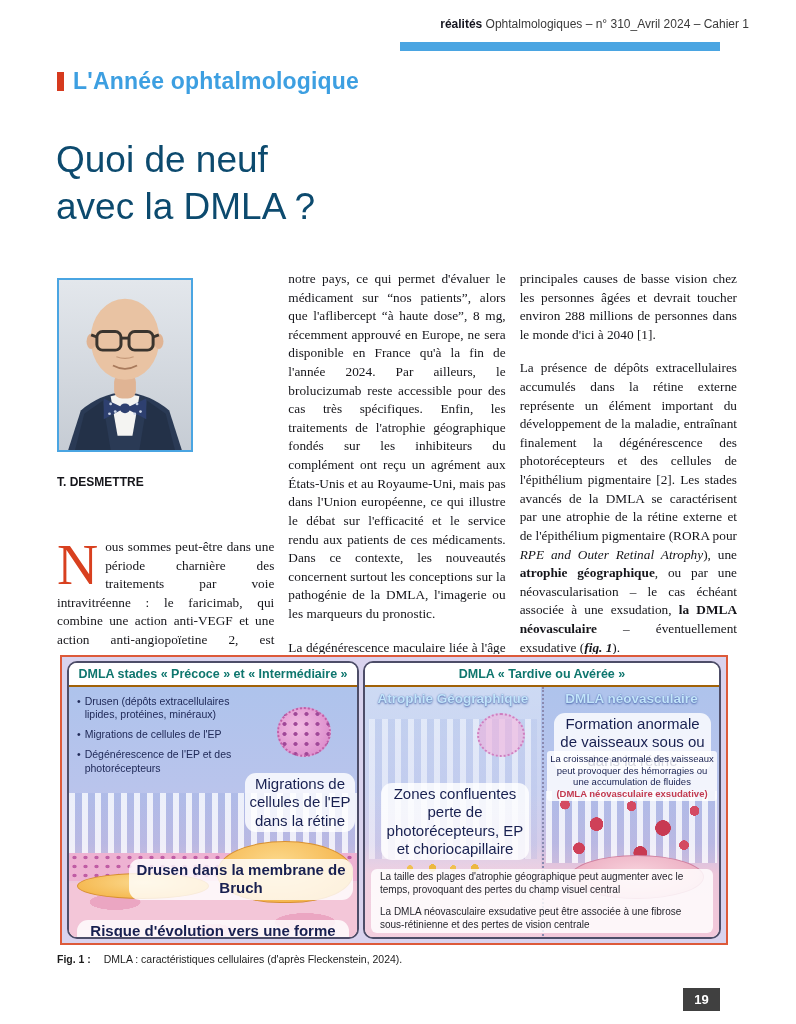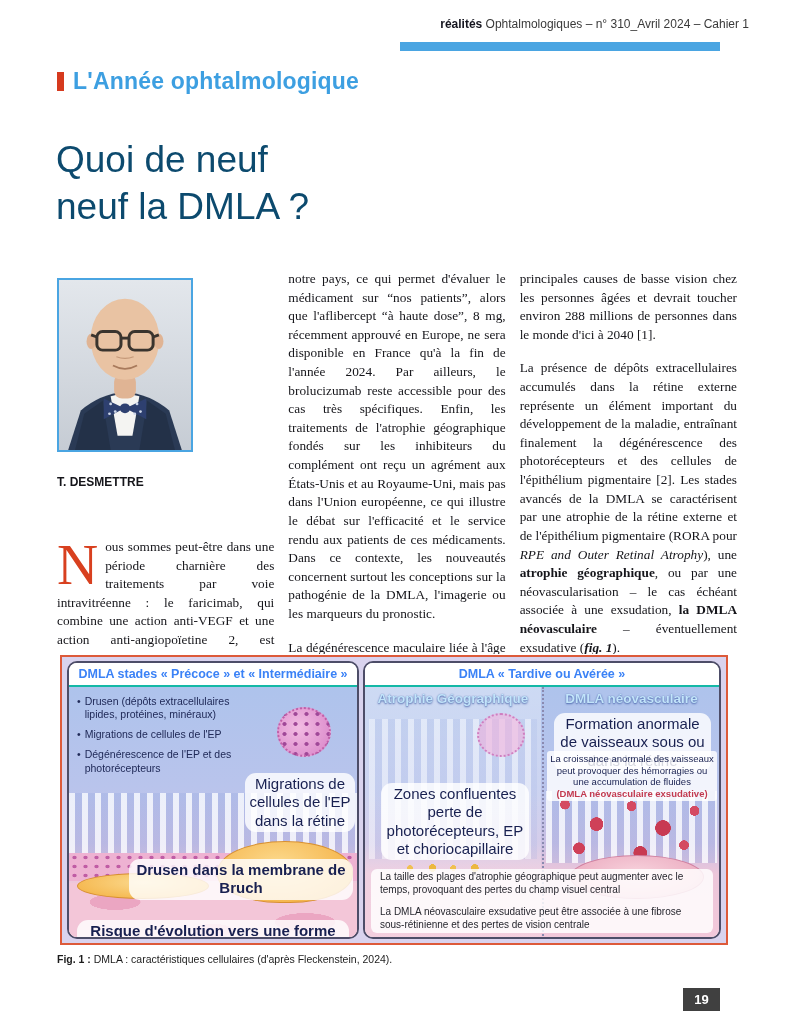--- a/index.html
+++ b/index.html
@@ -33,22 +33,22 @@
   .author-name{margin-top:23px;font-size:12px;font-weight:bold;color:#15151a;}
   .author-affil{margin-top:3px;font-size:9.5px;color:#2a2a2a;}
 
   
   .figure{position:absolute;top:655px;left:60px;width:668px;height:290px;box-sizing:border-box;
           background:#d9d3ee;border:2px solid #dd5a3a;}
   .panel{position:absolute;top:4px;height:278px;box-sizing:border-box;border:2px solid #4d4d68;border-radius:10px;
          overflow:hidden;background:#fff;}
   .panel-left{left:5px;width:292px;}
   .panel-right{left:301px;width:358px;}
-  .panel-title{height:22px;line-height:22px;background:#fff;border-bottom:2px solid #14b8a6;text-align:center;
-               font-size:12.5px;font-weight:bold;color:#3b82f6;}
+  .panel-title{height:22px;line-height:22px;background:#fff;border-bottom:2px solid #a16207;text-align:center;
+               font-size:12.5px;font-weight:bold;color:#0f766e;}
   .illus{position:relative;height:252px;
          background:linear-gradient(180deg,#aec3ec 0%,#b9c4ec 40%,#c9bfe4 62%,#ecc6da 74%,#f2c8da 100%);}
 
   .fig-label{position:absolute;background:rgba(255,255,255,.82);color:#182050;font-size:15px;line-height:1.22;
              text-align:center;padding:2px 3px;border-radius:11px;}
 
   
   .bullets{position:absolute;top:8px;left:8px;width:180px;font-size:10.5px;line-height:1.25;color:#202a58;}
   .bullet{display:flex;gap:4px;margin-bottom:7px;}
   .bullet .dot{flex:0 0 auto;}
@@ -106,39 +106,39 @@
                                 radial-gradient(circle 7px at 55% 82%,#c83a52 95%,transparent),
                                 radial-gradient(circle 5px at 80% 72%,#d44a62 95%,transparent);}
   .fibrosis{position:absolute;top:168px;left:26px;width:132px;height:42px;border-radius:50%;
             border:1px solid #d080a0;background:radial-gradient(ellipse at 50% 40%,#f7d2dc,#e8a0b8);}
   .notes-box{position:absolute;left:6px;right:6px;top:182px;bottom:6px;background:rgba(255,255,255,.84);
              border-radius:6px;padding:5px 9px;box-sizing:border-box;display:flex;flex-direction:column;
              justify-content:center;gap:10px;font-size:10px;line-height:1.25;color:#26262e;}
 
   
   .caption{position:absolute;top:953px;left:57px;font-size:10.5px;color:#1c1c1c;}
-  .caption b{margin-right:0;}
+  .caption b{margin-right:10px;}
   .page-number{position:absolute;top:988px;left:683px;width:37px;height:23px;background:#404040;color:#fff;
                font-size:13px;font-weight:bold;text-align:center;line-height:23px;}
 </style>
 </head>
 <body>
 
 <div class="page">
 
   <div class="header-line"><span class="brand">réalités</span><span> Ophtalmologiques – n° 310_Avril 2024 – Cahier 1</span></div>
   <div class="header-bar"></div>
 
   <div class="section-heading">
     <span class="tick"></span><span class="section-title">L'Année ophtalmologique</span>
   </div>
 
   <div class="article-title">
     <div>Quoi de neuf</div>
-    <div>neuf la DMLA ?</div>
+    <div>avec la DMLA ?</div>
   </div>
 
   <div class="columns">
     <div class="col">
       <div class="author">
         <div class="photo">
           <svg viewBox="0 0 115 155" preserveAspectRatio="none" aria-hidden="true">
             <defs>
               <linearGradient id="bg" x1="0" y1="0" x2="0" y2="1">
                 <stop offset="0" stop-color="#e3e7ec"></stop>

